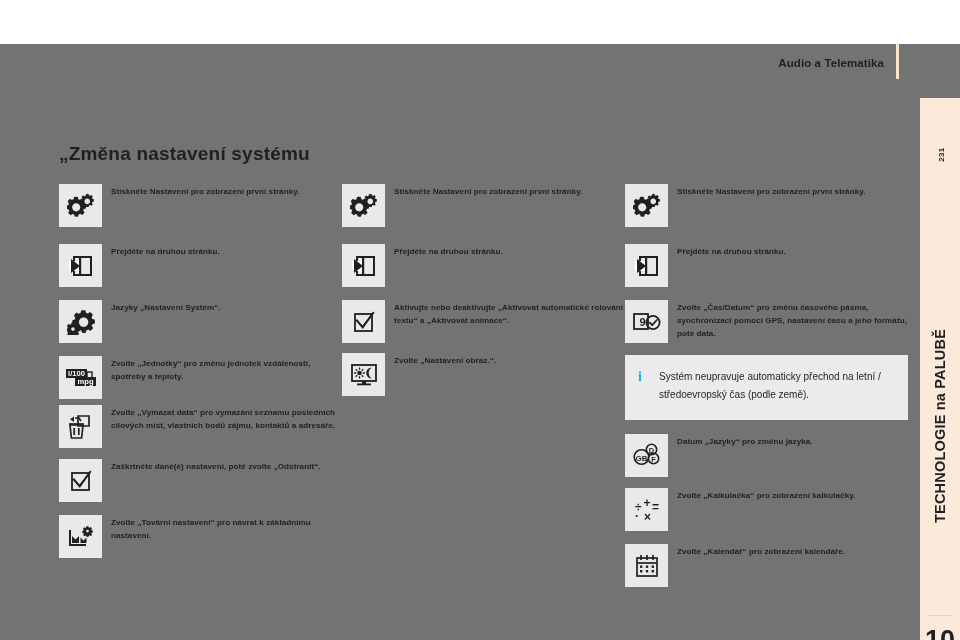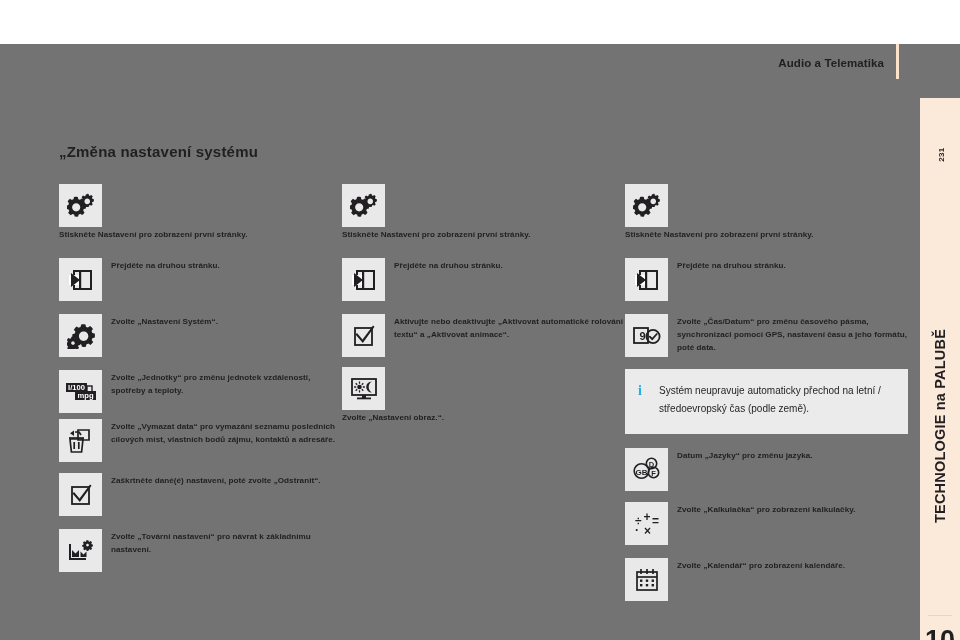--- a/index.html
+++ b/index.html
@@ -81,21 +81,21 @@
     text-align: center;
     font-size: 27px;
     font-weight: bold;
     color: #211f22;
   }
 
   
   .page-title {
     position: absolute;
     left: 59px; top: 99px;
-    font-size: 15px;
+    font-size: 19px;
     font-weight: bold;
     color: #211f22;
     letter-spacing: 0.2px;
   }
 
   .columns {
     position: absolute;
     left: 59px; top: 140px;
     width: 850px;
   }
@@ -128,21 +128,21 @@
     flex: 1 1 auto;
     font-size: 8.1px;
     font-weight: bold;
     line-height: 1.62;
     color: #211f22;
     padding-top: 1px;
     letter-spacing: 0.05px;
   }
 
   
-  .gap-1 { margin-bottom: 17px; flex-direction: column; }
+  .gap-1 { margin-bottom: 17px; }
   .gap-2 { margin-bottom: 13px; }
   .gap-3 { margin-bottom: 6px; }
   .gap-4 { margin-bottom: 11px; }
 
   
   .info-box {
     position: relative;
     background: #ebebeb;
     padding: 13px 14px 16px 34px;
     margin-top: 12px;
@@ -224,21 +224,21 @@
 
       <div class="row gap-2">
         <div class="icon-box">
           <svg width="28" height="26" viewBox="0 0 28 26">
             <g fill="#211f22">
               <path d="M6 13.5c-.55 0-1.05.07-1.55.2l-.4 1.55c-.4.14-.78.31-1.14.53l-1.36-.8c-.7.54-1.3 1.2-1.7 1.97l.96 1.27c-.17.4-.3.8-.37 1.24l-1.53.4c-.04.3-.07.6-.07.9 0 .5.07 1 .17 1.47l1.56.4c.1.4.27.8.47 1.16l-.87 1.34c.5.7 1.14 1.3 1.87 1.73l1.3-.97c.37.2.77.34 1.2.43l.4 1.53c.37.07.74.07 1.1.07.47 0 .94-.03 1.37-.13l.4-1.53c.4-.1.8-.27 1.17-.47l1.33.87c.74-.47 1.34-1.1 1.77-1.84l-.97-1.3c.2-.37.34-.77.43-1.17l1.53-.43c.07-.4.1-.8.1-1.2 0-.44-.03-.87-.13-1.3l-1.53-.4c-.1-.44-.27-.84-.47-1.2l.87-1.34c-.47-.73-1.1-1.37-1.84-1.8l-1.3.97c-.37-.2-.77-.34-1.2-.44l-.4-1.53c-.44-.1-.87-.13-1.3-.13zm.03 4.63c1.04 0 1.87.84 1.87 1.87 0 1.04-.83 1.87-1.87 1.87-1.03 0-1.87-.83-1.87-1.87 0-1.03.84-1.87 1.87-1.87z"></path>
               <path d="M16.6 1.2c-.85 0-1.65.12-2.42.33l-.63 2.42c-.63.2-1.26.48-1.83.84l-2.16-1.26c-1.1.84-2.05 1.9-2.68 3.1l1.52 2c-.26.63-.47 1.26-.58 1.94l-2.42.63c-.05.47-.1.95-.1 1.42 0 .79.1 1.58.26 2.31l2.47.63c.16.63.42 1.26.74 1.84l-1.37 2.1c.79 1.1 1.79 2.05 2.95 2.74l2.05-1.53c.58.32 1.2.53 1.9.69l.63 2.42c.57.1 1.15.1 1.73.1.74 0 1.47-.05 2.16-.2l.63-2.42c.63-.16 1.26-.42 1.84-.74l2.1 1.37c1.16-.74 2.1-1.74 2.79-2.9l-1.53-2.05c.32-.58.53-1.21.69-1.84l2.42-.68c.1-.63.16-1.26.16-1.9 0-.68-.05-1.36-.21-2.05l-2.42-.63c-.16-.68-.42-1.31-.74-1.89l1.37-2.1c-.74-1.16-1.74-2.16-2.9-2.84l-2.05 1.52c-.58-.31-1.21-.52-1.9-.68l-.63-2.42c-.68-.16-1.36-.21-2.1-.21zm.05 7.32c2.58 0 4.68 2.1 4.68 4.68s-2.1 4.68-4.68 4.68-4.68-2.1-4.68-4.68 2.1-4.68 4.68-4.68z"></path>
             </g>
           </svg>
         </div>
-        <div class="row-text">Zvolte „Nastavení Systém“.</div>
+        <div class="row-text">Jazyky „Nastavení Systém“.</div>
       </div>
 
       <div class="row gap-3">
         <div class="icon-box">
           <svg width="32" height="24" viewBox="0 0 32 24">
             <rect x="1" y="3" width="21" height="9" fill="#211f22"></rect>
             <text x="11.5" y="10.3" font-family="Liberation Sans, sans-serif" font-size="7.6" font-weight="bold" fill="#fff" text-anchor="middle">l/100</text>
             <rect x="22" y="6" width="5" height="11" fill="none" stroke="#211f22" stroke-width="1.4"></rect>
             <rect x="10" y="11" width="21" height="9" fill="#211f22"></rect>
             <text x="20.5" y="18.4" font-family="Liberation Sans, sans-serif" font-size="7.6" font-weight="bold" fill="#fff" text-anchor="middle">mpg</text>

